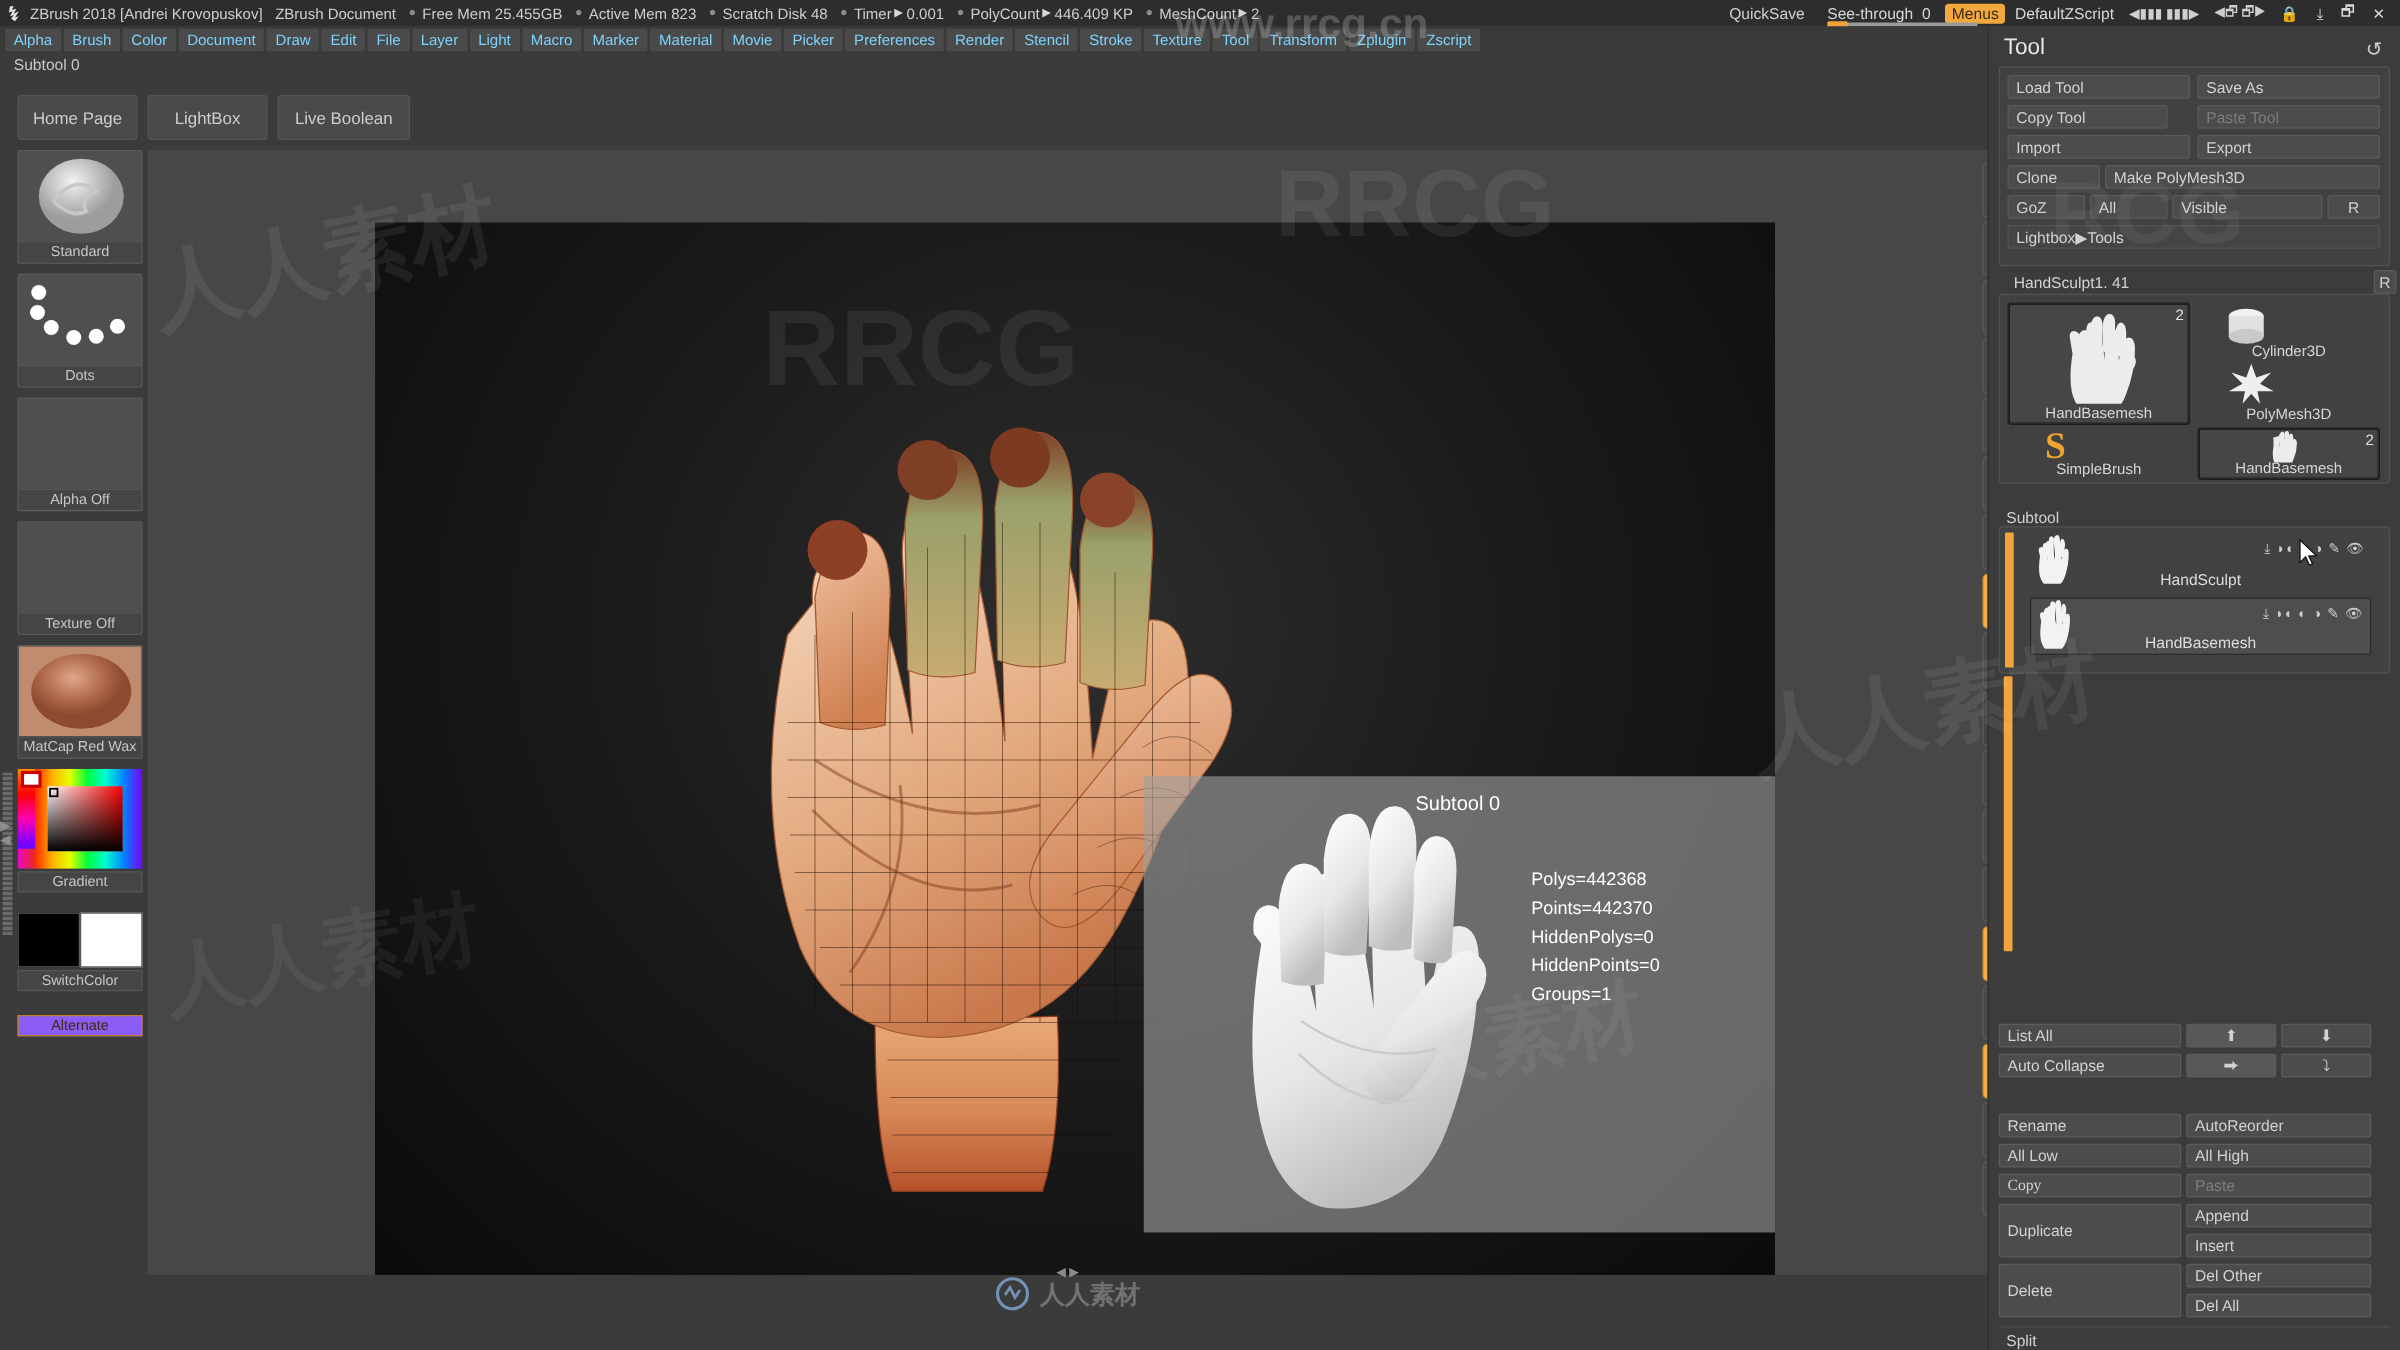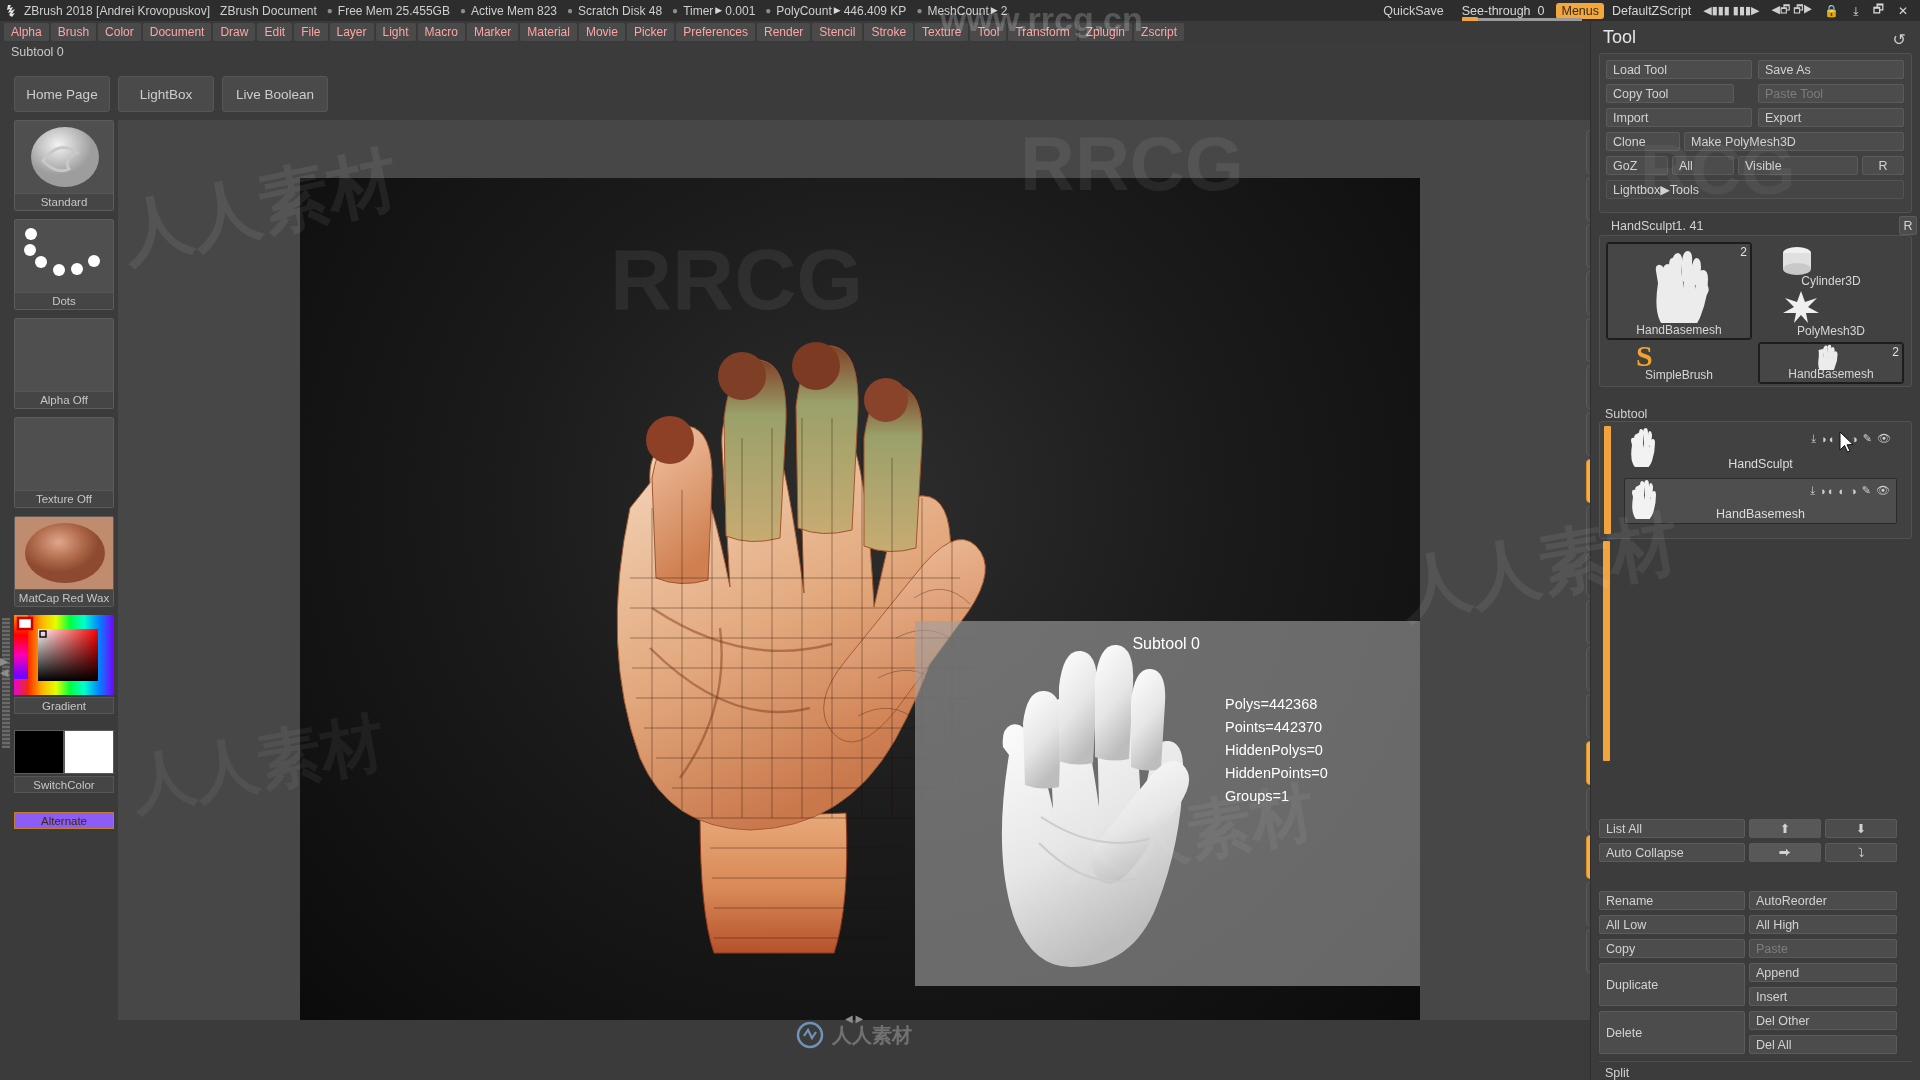--- a/index.html
+++ b/index.html
@@ -36,21 +36,21 @@
   .arrbars{ display:flex; align-items:center; gap:3px; margin-right:12px; color:#cfcfcf; font-size:11px;}
   .winicons{ display:flex; align-items:center; gap:14px; margin-right:12px; font-size:12px; color:#d8d8d8;}
   .winicons span{ cursor:default; }
 
   
   .menubar{
     position:absolute; left:0; top:21px; width:1920px; height:22px;
     background:#3a3a3a; display:flex; align-items:stretch; gap:2px; padding:2px 4px;
   }
   .menubar .mi{
-    background:#4a4a4a; border-radius:2px; font-size:12px; color:#fca5a5;
+    background:#4a4a4a; border-radius:2px; font-size:12px; color:#7dd3fc;
     padding:0 7px; display:flex; align-items:center; line-height:1;
   }
 
   
   .subtool-label{ position:absolute; left:11px; top:45px; font-size:12.5px; color:#c9c9c9; }
 
   
   .toolbar{ position:absolute; left:0; top:70px; width:1920px; height:48px; }
   .tbtn{
     position:absolute; background:#4a4a4a; border:1px solid #565656; border-radius:3px;
@@ -781,21 +781,21 @@
       <span>⮕</span>
     </div>
     <div class="rbtn ctr" style="left:234px;top:822px;width:72px;">
       <span>⤵</span>
     </div>
 
     <div class="rbtn" style="left:8px;  top:870px; width:146px;">Rename</div>
     <div class="rbtn" style="left:158px;top:870px; width:148px;">AutoReorder</div>
     <div class="rbtn" style="left:8px;  top:894px; width:146px;">All Low</div>
     <div class="rbtn" style="left:158px;top:894px; width:148px;">All High</div>
-    <div class="rbtn" style="left:8px;  top:918px; width:146px;">Copy</div>
+    <div class="rbtn" style="left:8px;  top:918px; width:146px;font-family:Liberation Serif, serif;">Copy</div>
     <div class="rbtn dimmed" style="left:158px;top:918px; width:148px;">Paste</div>
     <div class="rbtn" style="left:8px;  top:942px; width:146px; height:43px;">Duplicate</div>
     <div class="rbtn" style="left:158px;top:942px; width:148px;">Append</div>
     <div class="rbtn" style="left:158px;top:966px; width:148px;">Insert</div>
     <div class="rbtn" style="left:8px;  top:990px; width:146px; height:43px;">Delete</div>
     <div class="rbtn" style="left:158px;top:990px; width:148px;">Del Other</div>
     <div class="rbtn" style="left:158px;top:1014px;width:148px;">Del All</div>
 
     <div class="hr" style="top:1040px;"></div>
     <div class="rbtn" style="left:8px; top:1042px; width:298px; background:transparent; border:none;">Split</div>

